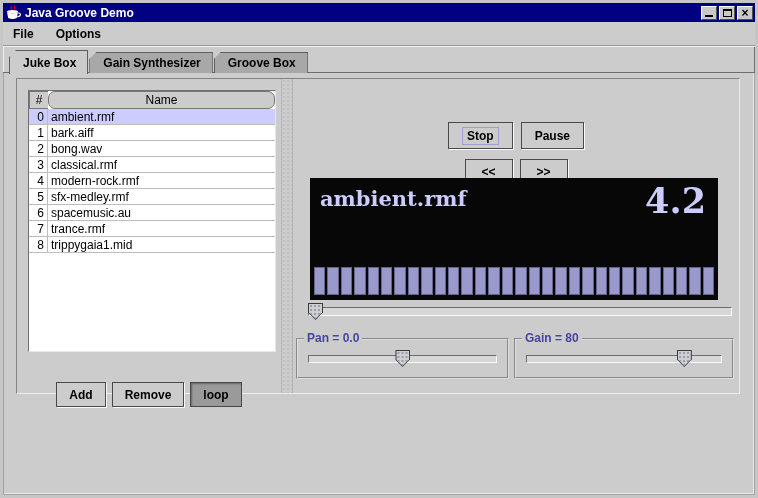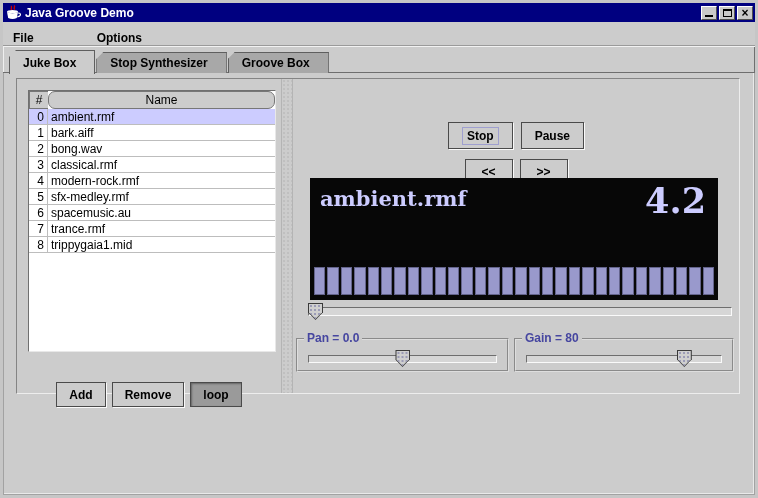--- a/index.html
+++ b/index.html
@@ -18,28 +18,28 @@
     white-space:nowrap;overflow:hidden;}
   .appicon{width:16px;height:15px;display:inline-block;}
   .winbtn{width:16px;height:14px;margin-left:2px;background:#C9C9C9;border:1px solid;
     border-color:#ffffff #505050 #505050 #ffffff;display:flex;align-items:center;justify-content:center;
     padding:0;font-family:"Liberation Sans",sans-serif;cursor:default;}
   .g-min{width:8px;height:2px;background:#000;margin-top:7px;}
   .g-max{width:9px;height:8px;border:1px solid #000;border-top-width:2px;}
   .g-close{font-size:12px;font-weight:bold;line-height:10px;color:#000;}
   
   .menubar{position:absolute;left:0;top:19px;right:0;height:24px;background:var(--background);
-    display:flex;align-items:flex-end;padding-left:10px;border-bottom:1px solid #9a9a9a;
-    box-shadow:0 1px 0 #f2f2f2;gap:41px;}
+    display:flex;align-items:center;padding-left:10px;border-bottom:1px solid #9a9a9a;
+    box-shadow:0 1px 0 #f2f2f2;}
   .menu-item{font-weight:bold;font-size:12px;color:#000;margin-right:22px;}
   
   .tabstrip{position:absolute;left:0;top:44px;right:0;height:26px;display:flex;align-items:flex-end;
     padding-left:6px;}
   .tabstrip::after{content:"";position:absolute;left:0;right:0;bottom:0;height:1px;background:#6e6e6e;}
-  .tab{position:relative;z-index:1;height:21px;padding:3px 18px 0 13px;margin-right:1px;
+  .tab{position:relative;z-index:1;height:21px;padding:3px 11px 0 13px;margin-right:1px;
     background:var(--tab-unselected);border:1px solid #5f5f5f;border-bottom:none;
     font-weight:bold;font-size:12px;color:#000;
     clip-path:polygon(7px 0,100% 0,100% 100%,0 100%,0 7px);}
   .tab.selected{z-index:2;height:24px;padding-top:5px;margin-bottom:-1px;background:var(--background);}
   
   .content{position:absolute;left:0;right:0;top:70px;bottom:0;background:var(--background);
     border:1px solid #a2a2a2;border-top:none;box-shadow:inset -1px -1px 0 #e9e9e9;}
   .main-panel{position:absolute;left:12px;top:5px;width:724px;height:316px;
     border:1px solid;border-color:#848484 #ededed #ededed #848484;background:var(--background);}
   
@@ -83,21 +83,21 @@
   
   .seek{position:absolute;left:15px;top:222px;width:424px;height:22px;}
   .track{position:absolute;left:0;right:0;top:6px;height:9px;background:#d6d6d6;
     border:1px solid;border-color:#6e6e6e #fafafa #fafafa #6e6e6e;}
   .thumb{position:absolute;top:2px;width:15px;height:17px;z-index:2;
     clip-path:polygon(0 0,100% 0,100% 55%,50% 100%,0 55%);background:#3a3a3a;}
   .thumb::after{content:"";position:absolute;left:1px;top:1px;right:1px;bottom:1px;
     clip-path:polygon(0 0,100% 0,100% 55%,50% 100%,0 55%);
     background:#cfcfcf;background-image:radial-gradient(circle at 2px 2px,#8a8aae 24%,transparent 28%);
     background-size:4px 4px;}
-  .group{position:absolute;top:259px;height:34px;border:2px groove #dedede;}
+  .group{position:absolute;top:259px;height:41px;border:2px groove #dedede;}
   .group-title{position:absolute;top:-9px;left:6px;background:var(--background);padding:0 3px;
     font-size:12px;font-weight:bold;color:var(--group-title);white-space:nowrap;}
   .group .gtrack{position:absolute;left:10px;right:10px;top:15px;height:8px;background:#d6d6d6;
     border:1px solid;border-color:#6e6e6e #fafafa #fafafa #6e6e6e;}
   .group .thumb{top:10px;}
 </style>
 </head>
 <body>
 
 <div class="window">
@@ -124,21 +124,21 @@
       </button>
   </div>
 
   <div class="menubar">
     <span class="menu-item">File</span>
     <span class="menu-item">Options</span>
   </div>
 
   <div class="tabstrip" id="tabstrip">
       <div class="tab selected">Juke Box</div>
-      <div class="tab">Stop Synthesizer</div>
+      <div class="tab">Gain Synthesizer</div>
       <div class="tab">Groove Box</div>
     </div>
 
   <div class="content">
     <div class="main-panel">
 
       <div class="left-panel">
         <div class="table-wrap">
           <div class="thead">
             <div class="th num">#</div>

